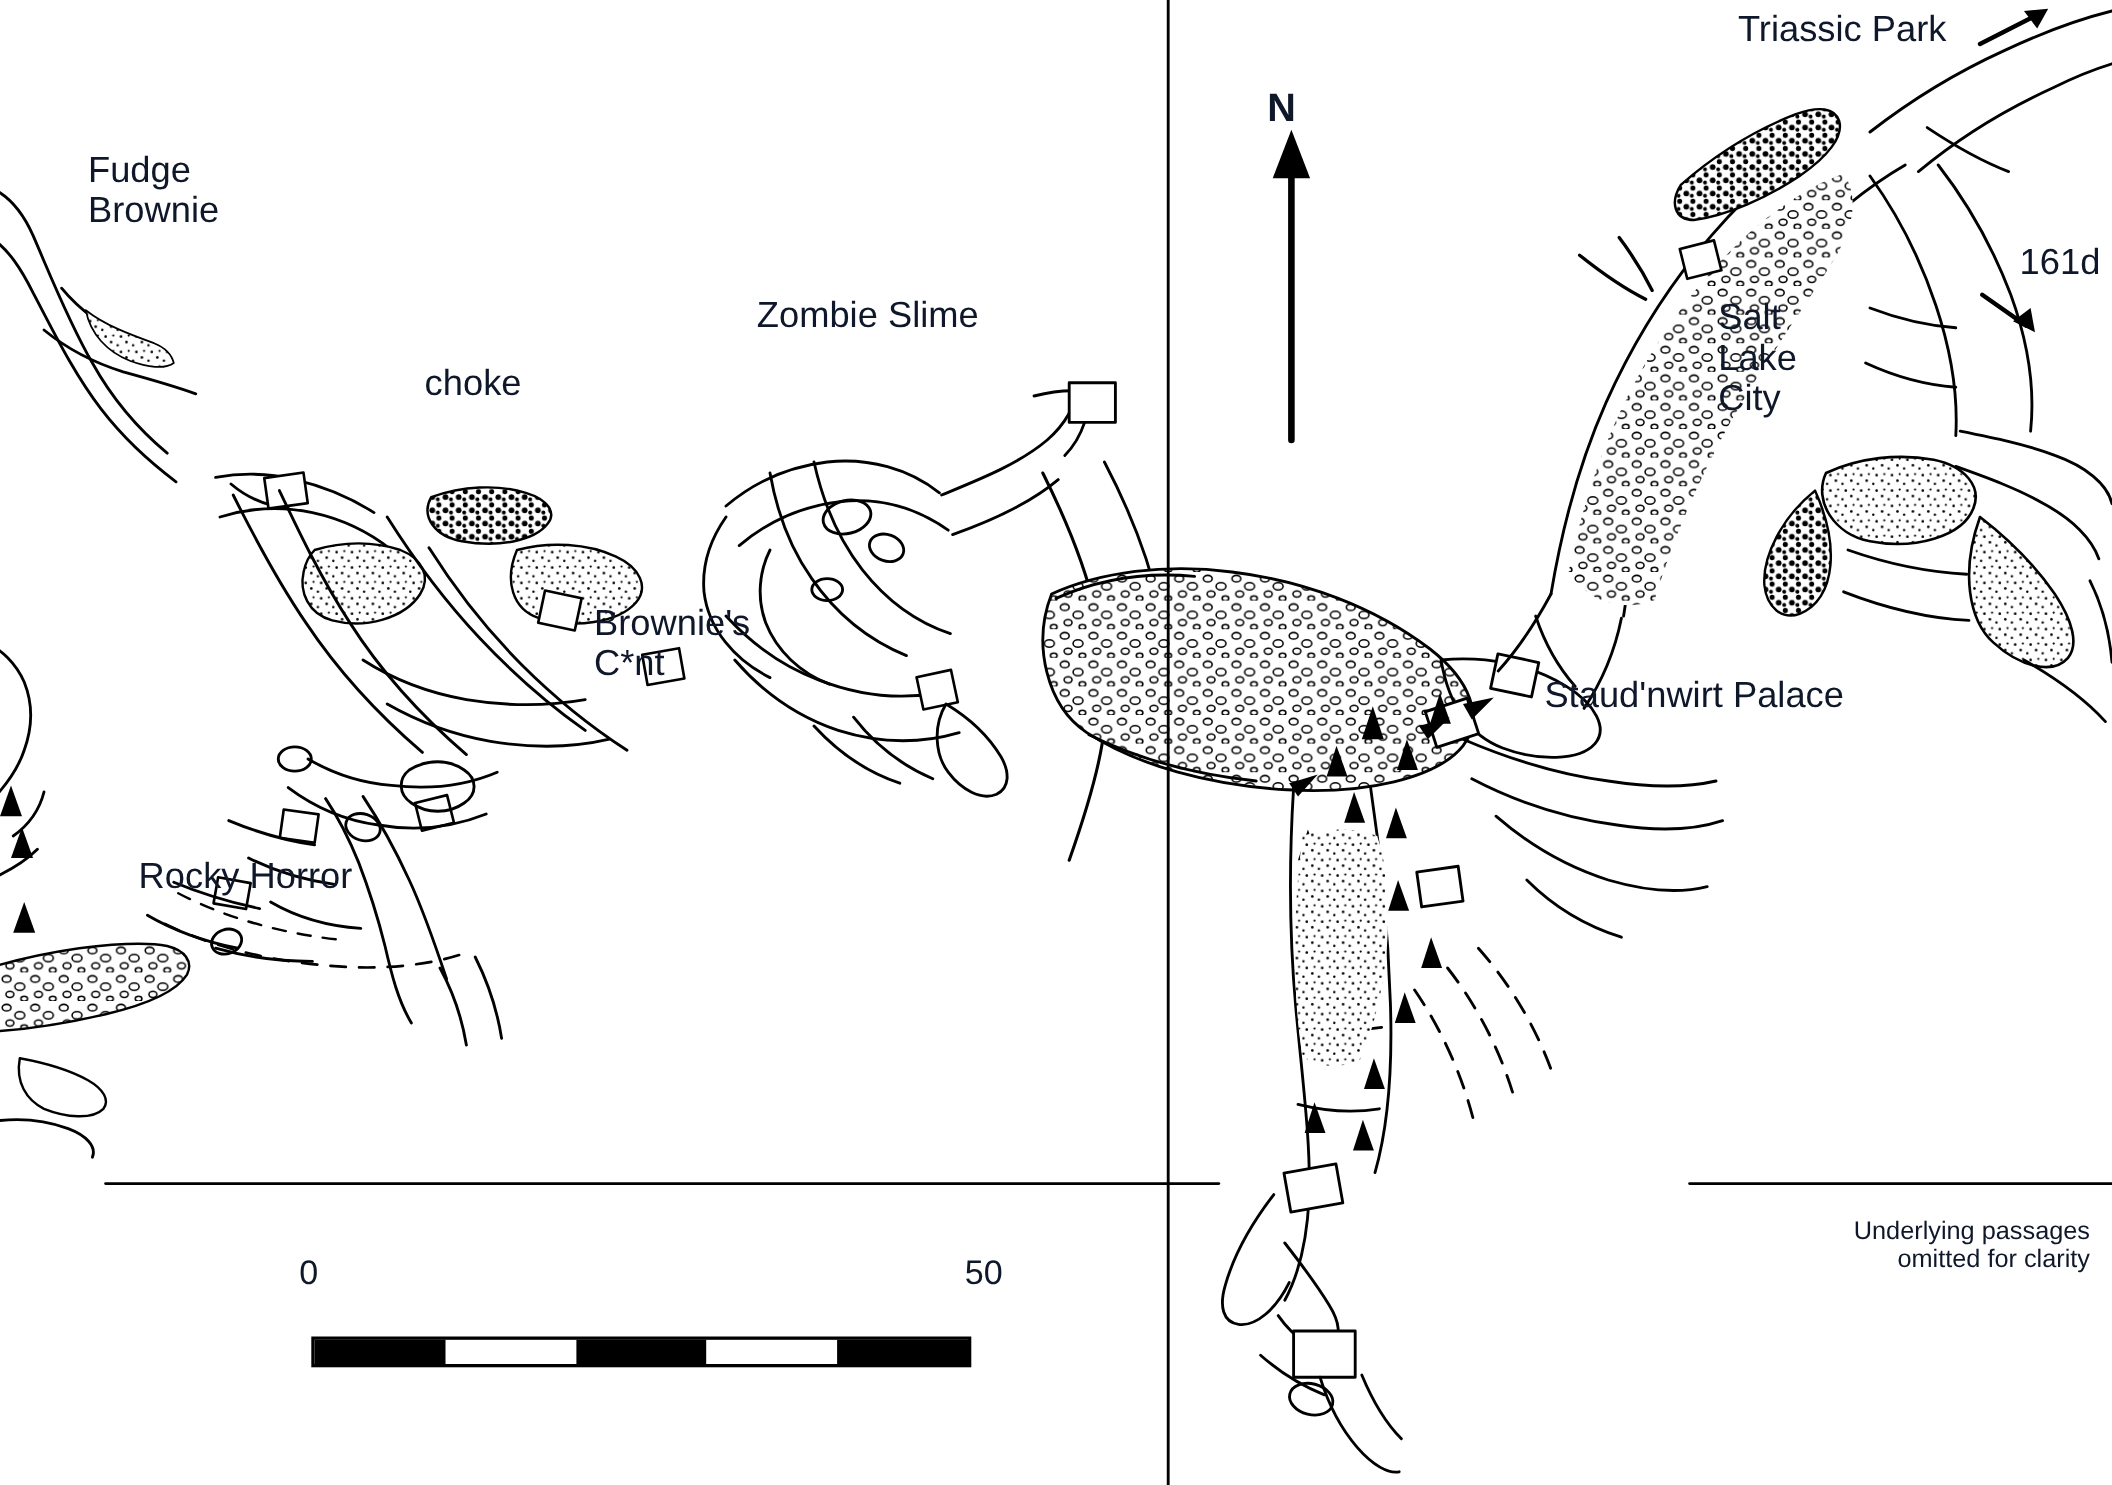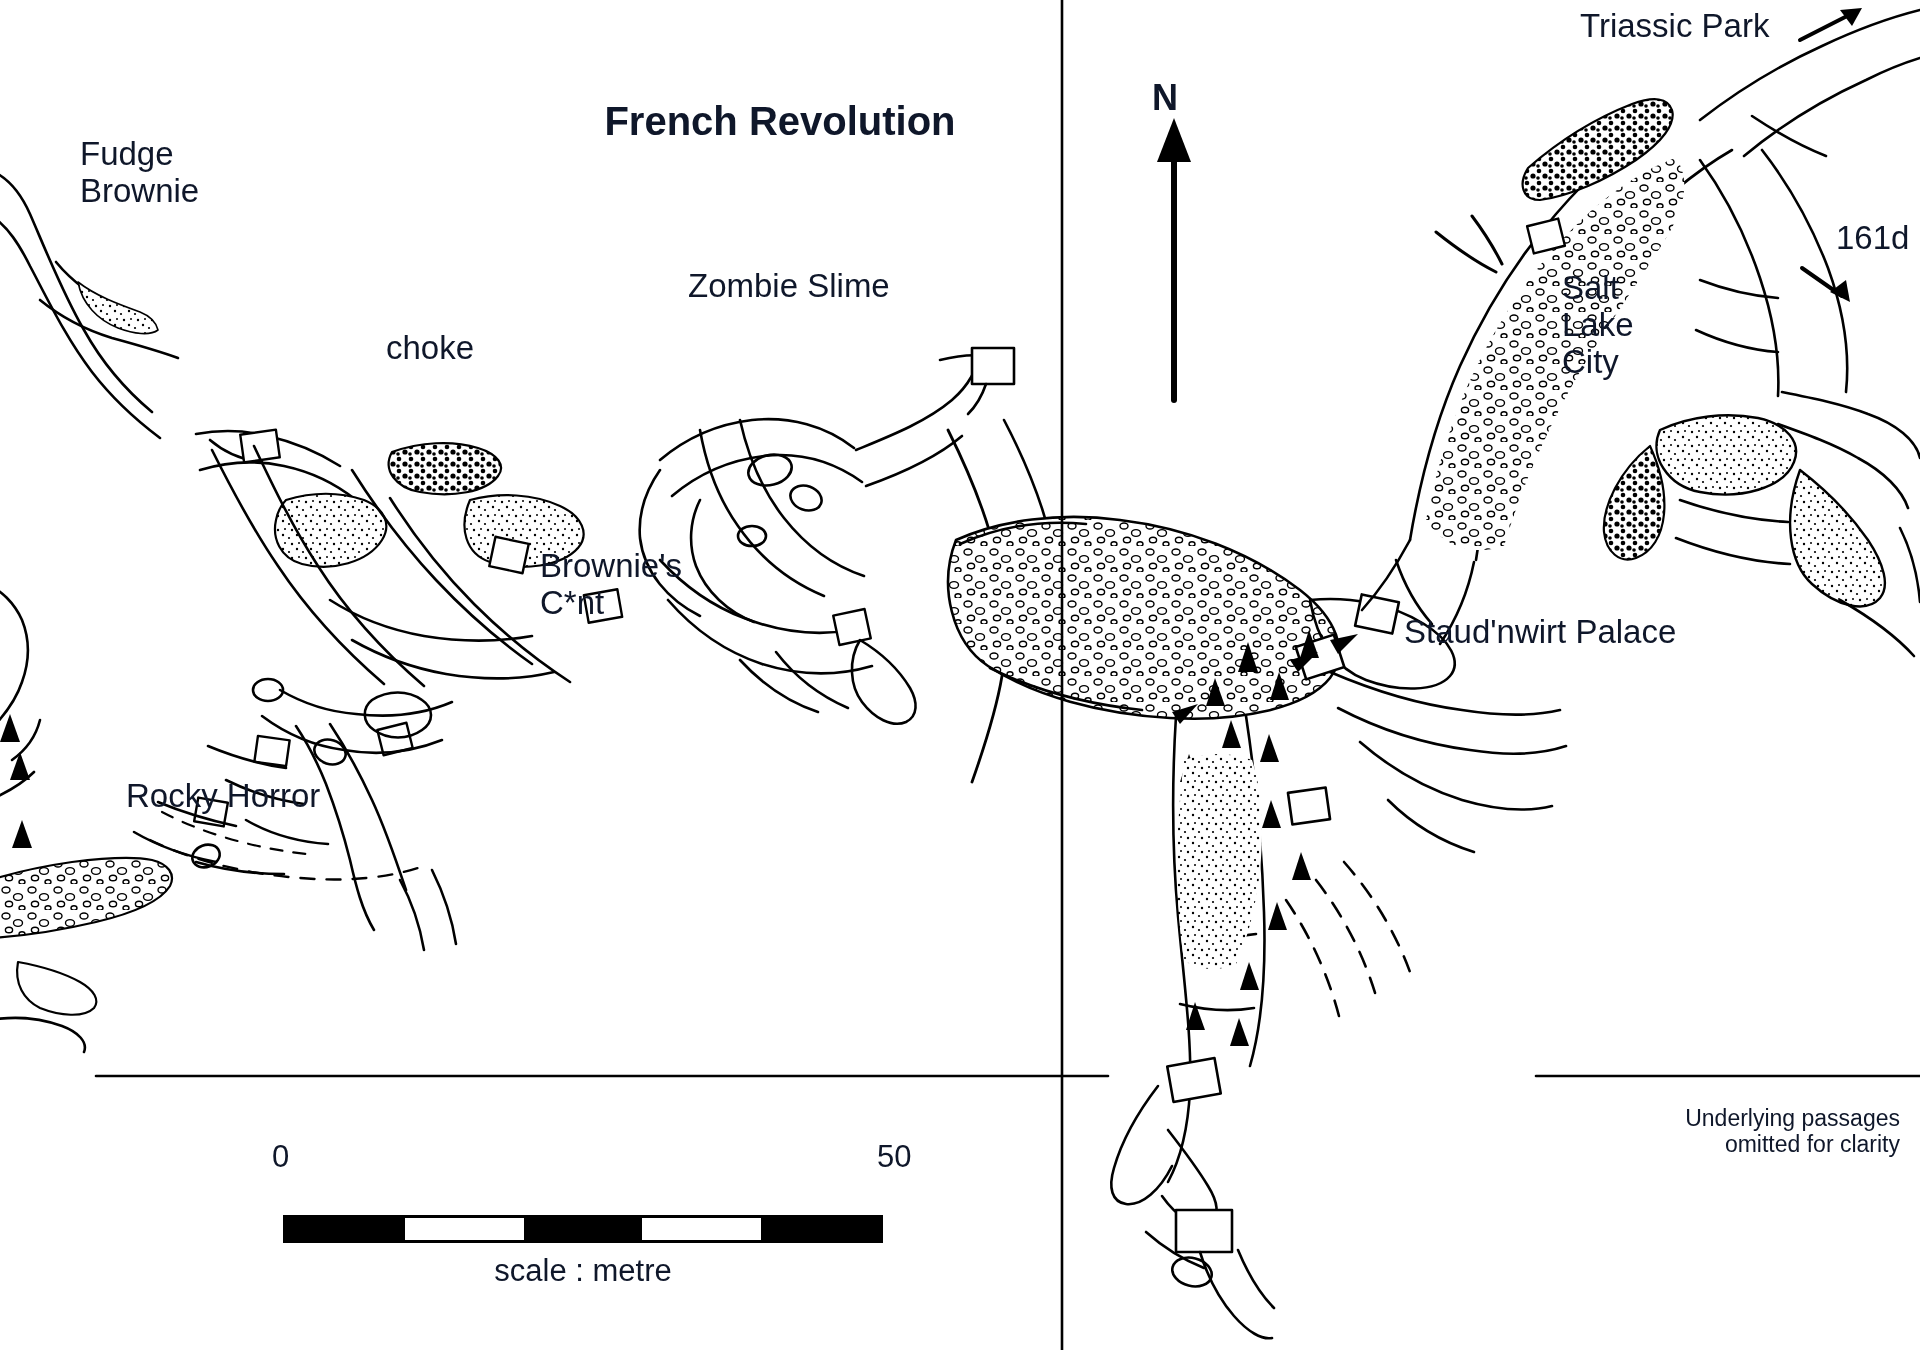--- a/index.html
+++ b/index.html
@@ -260,21 +260,20 @@
       <path d="M 1174,118 l 17,44 l -34,0 z" fill="#000" stroke="none"></path>
 
       <path d="M 1800,40 L 1855,12" stroke-width="4"></path>
       <path d="M 1862,8 l -22,2 l 12,16 z" fill="#000" stroke="none"></path>
 
       <path d="M 1802,268 L 1842,296" stroke-width="4"></path>
       <path d="M 1850,302 l -4,-22 l -16,12 z" fill="#000" stroke="none"></path>
     </g>
   </svg>
 
-  <div class="lbl title" style="left:520px;top:99px;width:520px;">French Revolution</div>
 
   <div class="lbl north" style="left:1152px;top:78px;">N</div>
 
   <div class="lbl big" style="left:80px;top:136px;">Fudge
 Brownie</div>
 
   <div class="lbl big" style="left:386px;top:330px;">choke</div>
 
   <div class="lbl big" style="left:688px;top:268px;">Zombie Slime</div>
 
@@ -300,15 +299,14 @@
   <div class="lbl scale-num" style="left:848px;top:1140px;margin-left:29px;">50</div>
 
   <div id="scale-bar">
     <div class="seg on"></div>
     <div class="seg"></div>
     <div class="seg on"></div>
     <div class="seg"></div>
     <div class="seg on"></div>
   </div>
 
-  <div class="lbl scale-cap" style="left:283px;top:1254px;width:600px;text-align:center;">scale : metre</div>
 
 </div>
 
 </body></html>

